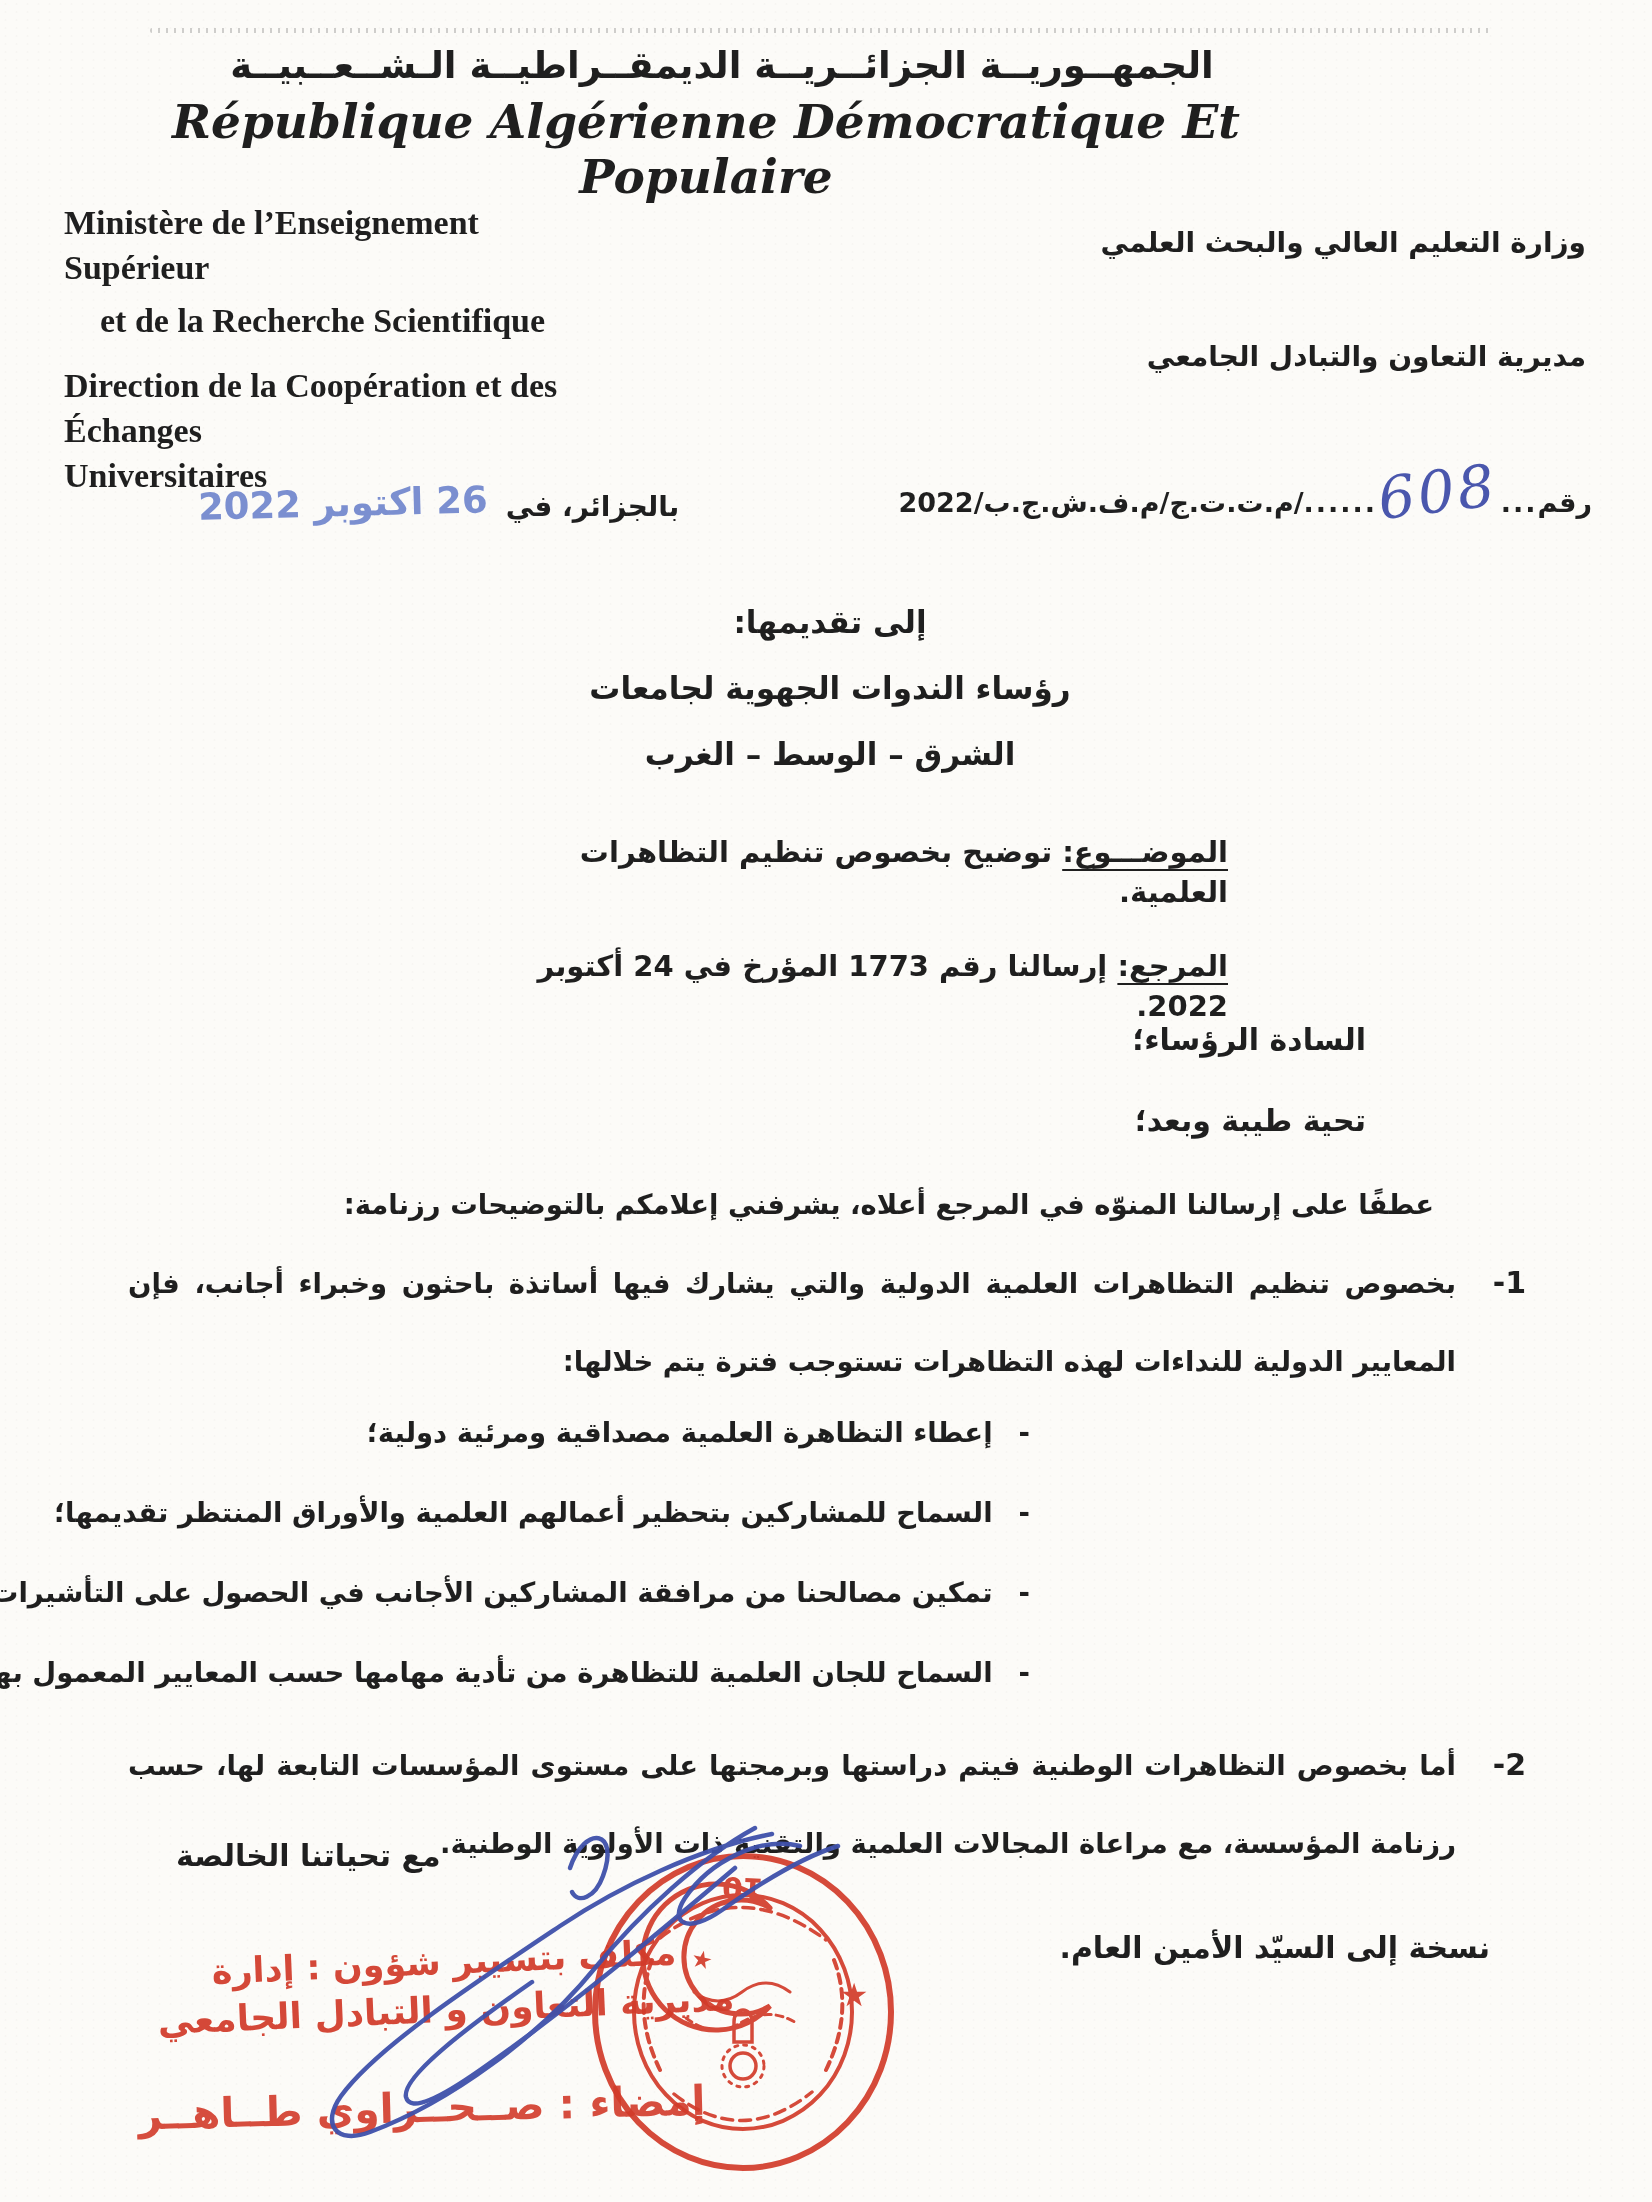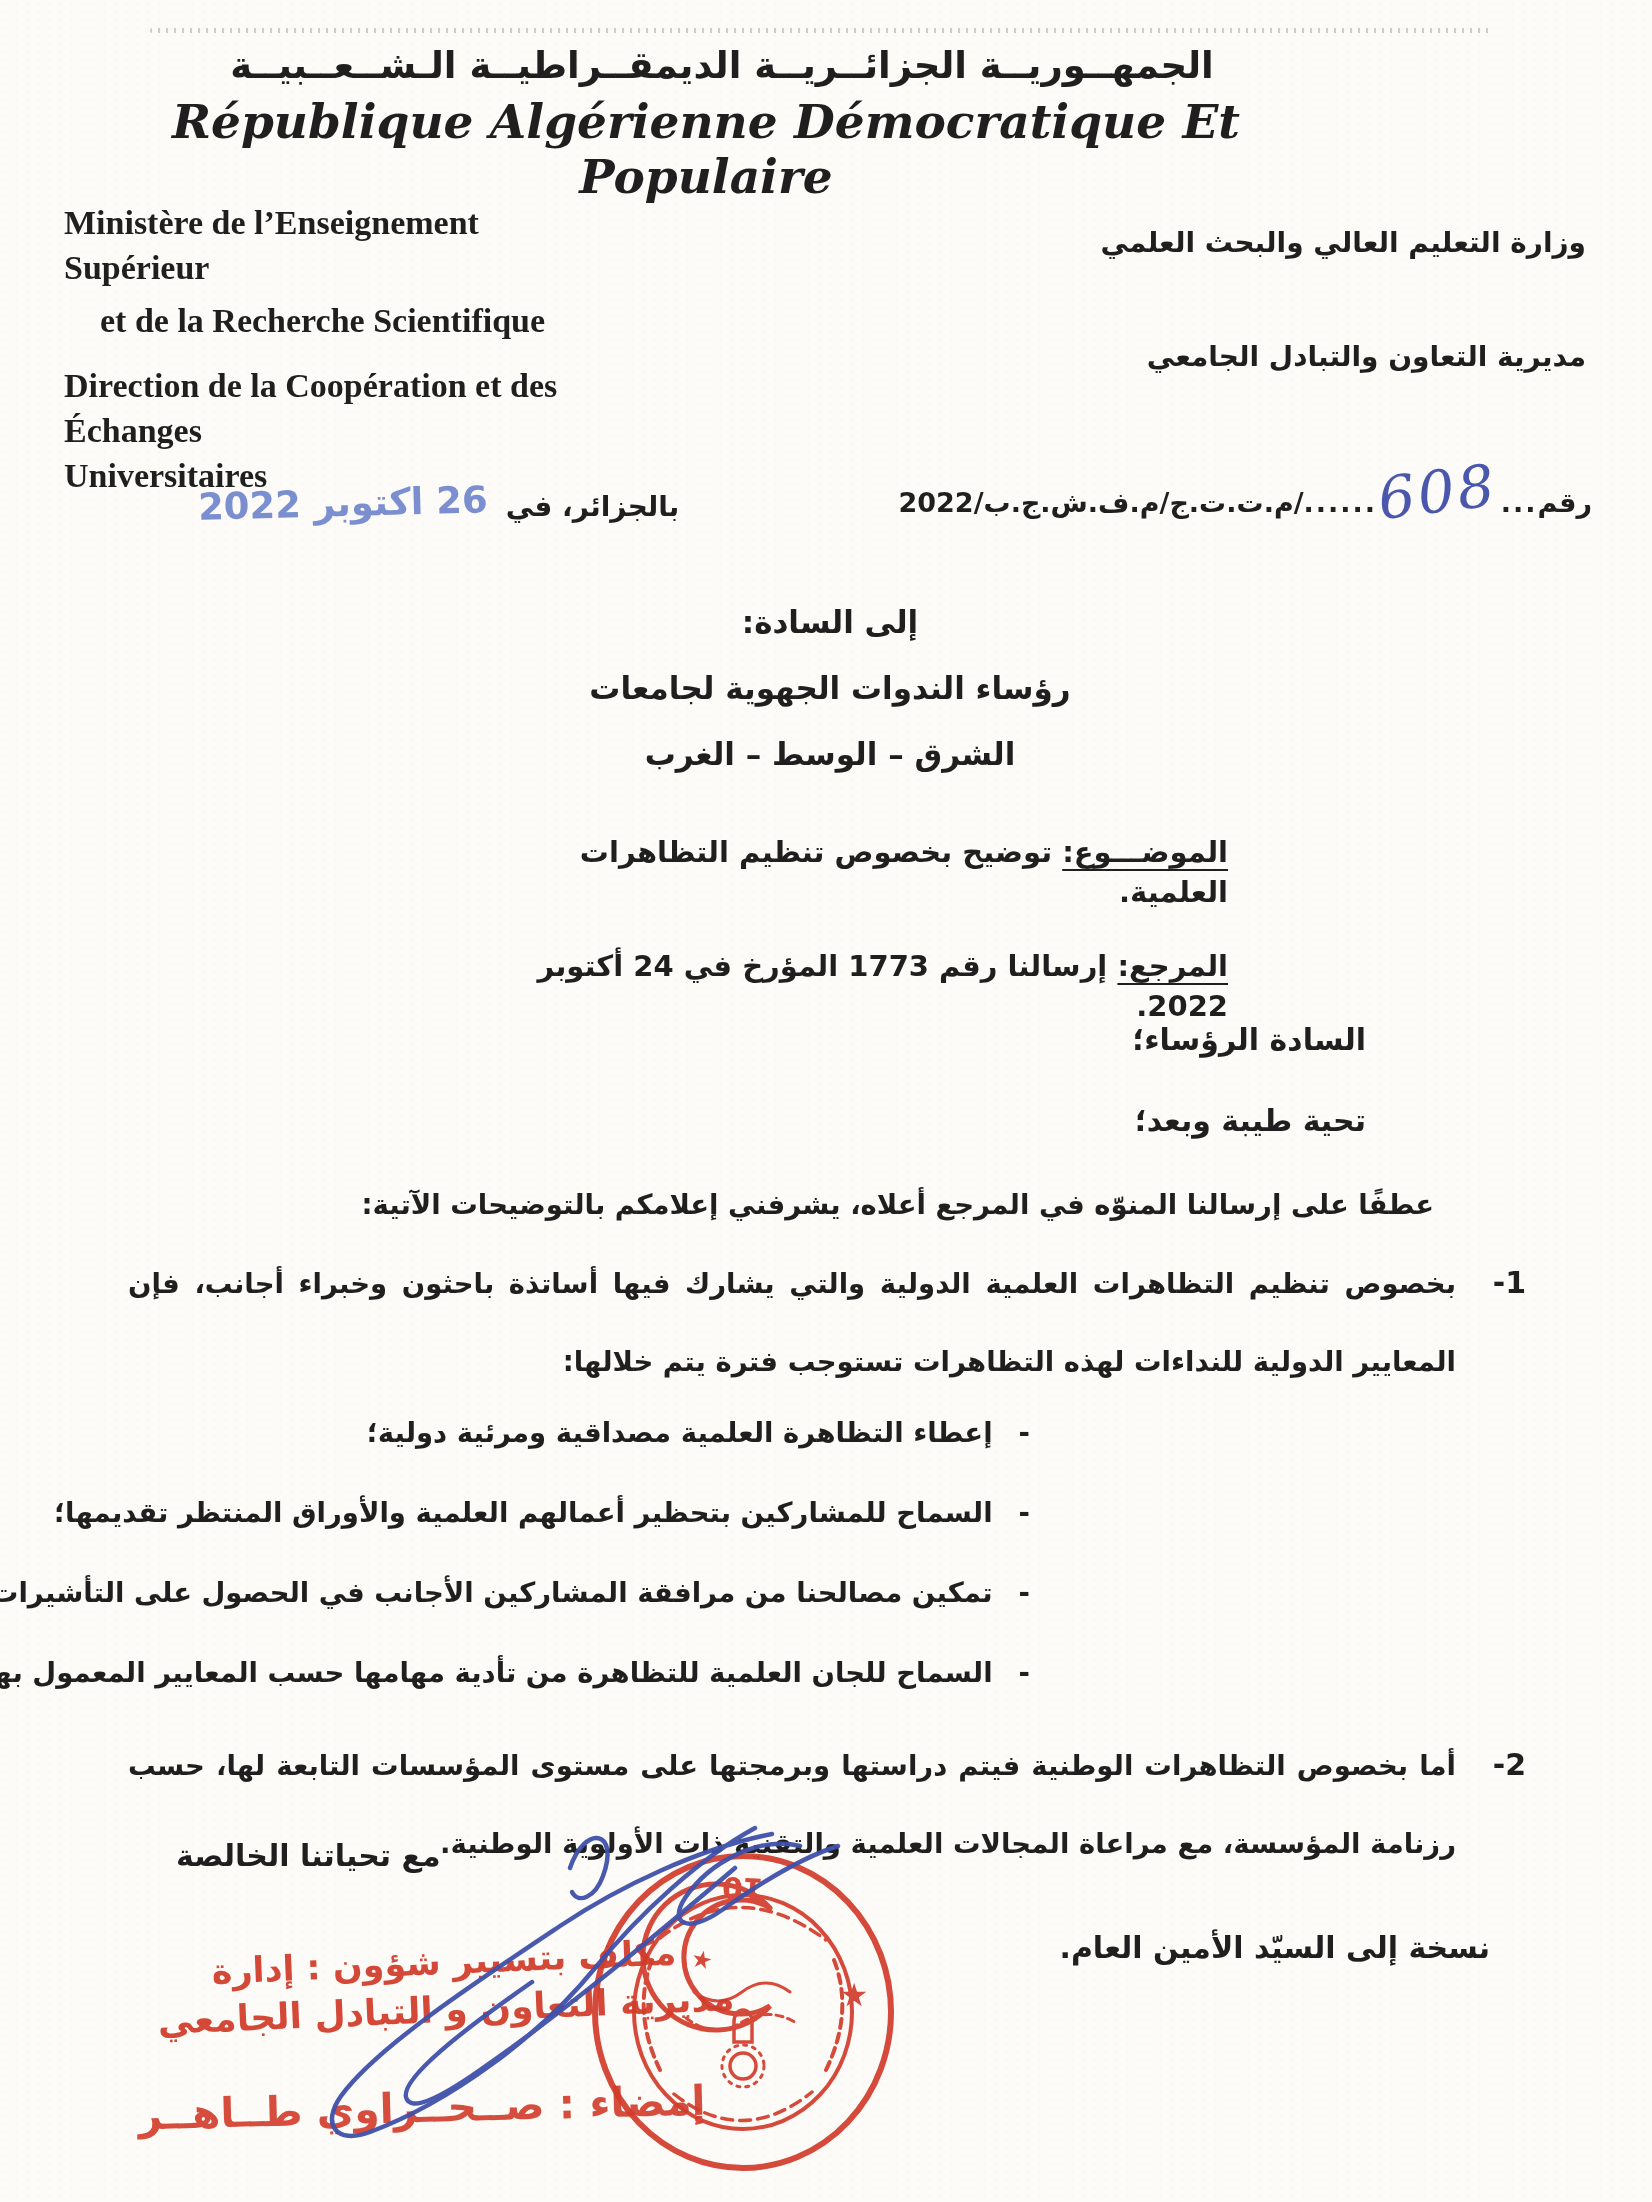--- a/index.html
+++ b/index.html
@@ -112,37 +112,37 @@
     <span class="dots">......</span>
     <span>/م.ت.ت.ج/م.ف.ش.ج.ب/2022</span>
   </div>
 
   <div class="abs date-row" dir="rtl">
     <span class="date-label">بالجزائر، في</span>
     <span class="date-stamp">26 اكتوبر 2022</span>
   </div>
 
   <div class="abs recipient" dir="rtl">
-    <div>إلى السادة:</div>
+    <div>إلى تقديمها:</div>
     <div>رؤساء الندوات الجهوية لجامعات</div>
     <div>الشرق – الوسط – الغرب</div>
   </div>
 
   <div class="abs subj" dir="rtl">
     <p><span class="ul">الموضـــوع:</span><span> توضيح بخصوص تنظيم التظاهرات العلمية.</span></p>
     <p><span class="ul">المرجع:</span><span> إرسالنا رقم 1773 المؤرخ في 24 أكتوبر 2022.</span></p>
   </div>
 
   <div class="abs salut" dir="rtl">
     <div>السادة الرؤساء؛</div>
     <div class="l2">تحية طيبة وبعد؛</div>
   </div>
 
   <div class="abs body" dir="rtl">
-    <p class="intro">عطفًا على إرسالنا المنوّه في المرجع أعلاه، يشرفني إعلامكم بالتوضيحات الآتية:</p>
+    <p class="intro">عطفًا على إرسالنا المنوّه في المرجع أعلاه، يشرفني إعلامكم بالتوضيحات رزنامة:</p>
     <p class="numbered">
       <span class="num">1-</span>
       <span>بخصوص تنظيم التظاهرات العلمية الدولية والتي يشارك فيها أساتذة باحثون وخبراء أجانب، فإن المعايير الدولية للنداءات لهذه التظاهرات تستوجب فترة يتم خلالها:</span>
     </p>
     <ul class="bullets">
       <li>
           <span class="dash">-</span>
           <span>إعطاء التظاهرة العلمية مصداقية ومرئية دولية؛</span>
         </li>
       <li>

